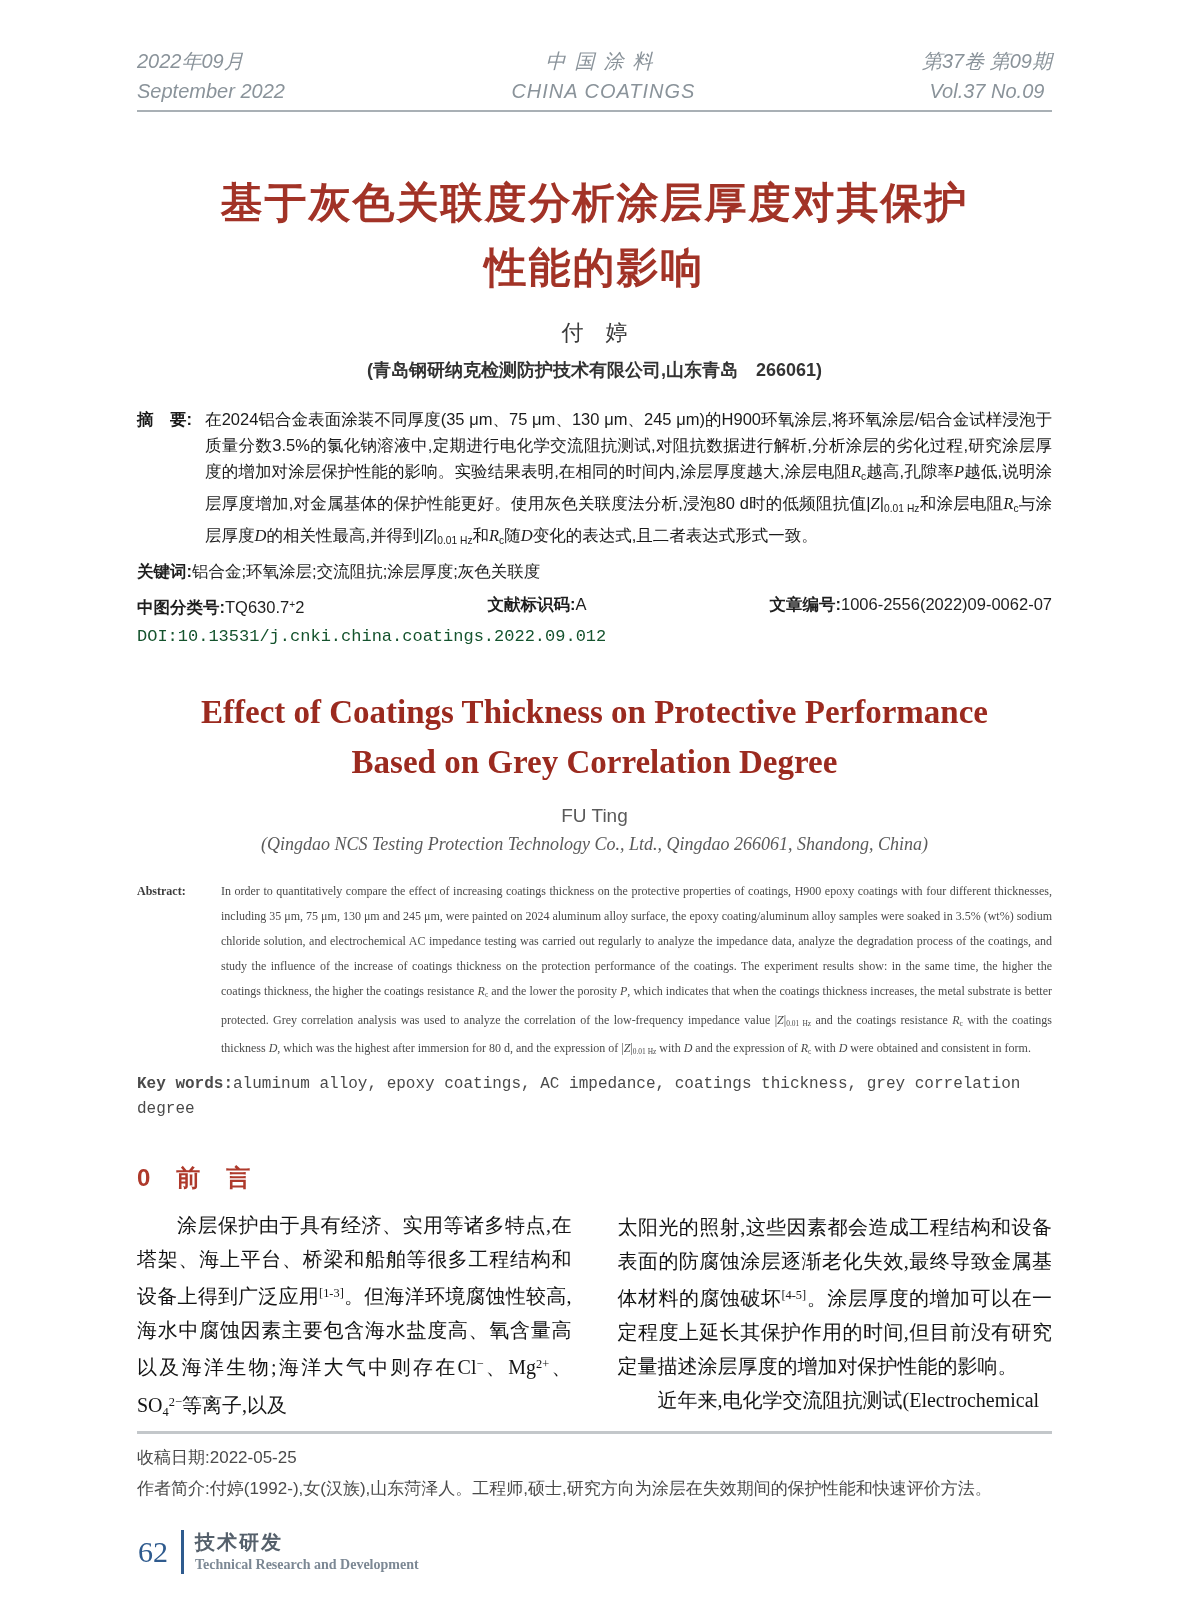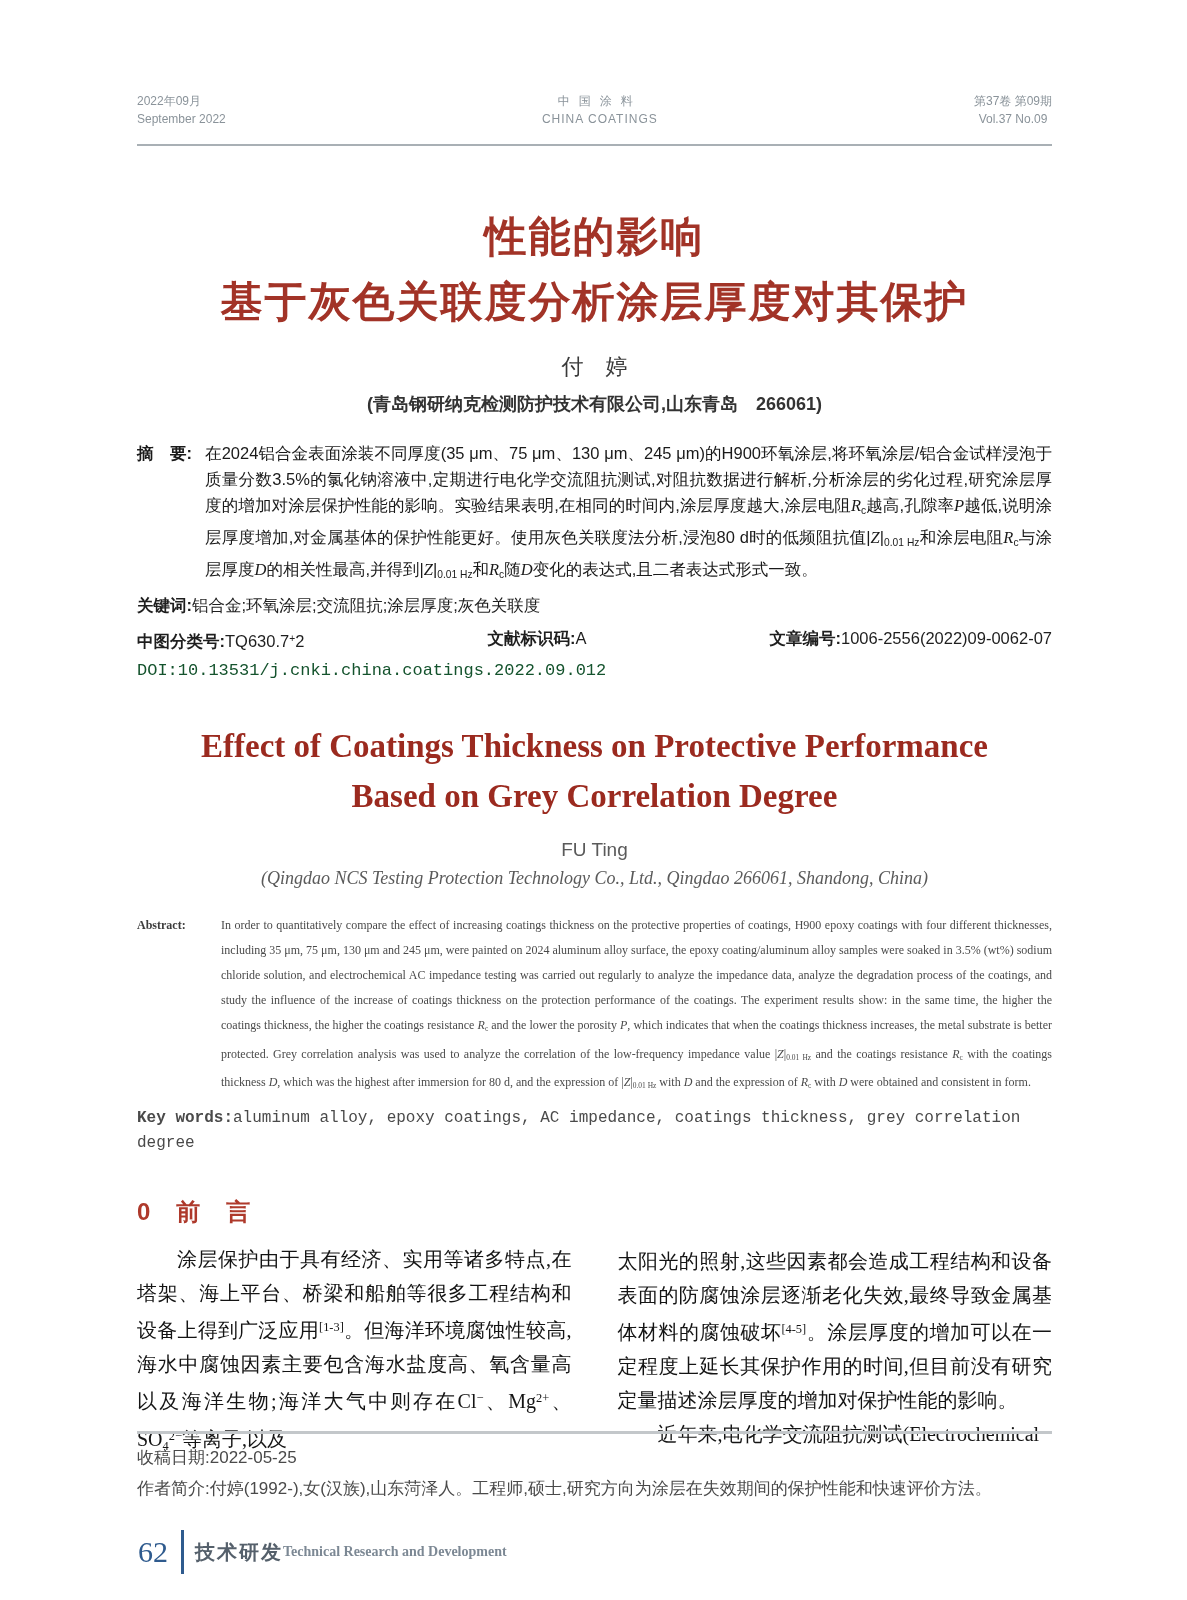--- a/index.html
+++ b/index.html
@@ -19,25 +19,26 @@
     font-family:"Liberation Sans",sans-serif;
     color:#1e1e1e;
     padding:46px 135px 0 137px;
     overflow:hidden;
     box-shadow:0 0 4px rgba(0,0,0,.25);
   }
   
   .jhead{
     display:flex;justify-content:space-between;align-items:flex-end;
     color:var(--header-gray);
-    font-size:12px;line-height:1.5;
+    font-size:20px;line-height:1.5;
     border-bottom:2px solid #a9b0b5;
-    padding-bottom:16px;
-  }
-  .jh-col.center{text-align:center;margin-top:46px;}
+    padding-bottom:4px;
+    font-style:italic;
+  }
+  .jh-col.center{text-align:center;}
   .jh-col.right{text-align:center;}
   .jname{letter-spacing:9px;}
   .jname-en{letter-spacing:1px;}
   
   .title-zh{
     margin:58px 0 0 0;
     text-align:center;
     color:var(--title-red);
     font-size:42px;font-weight:800;
     line-height:1.55;letter-spacing:2px;
@@ -115,21 +116,21 @@
     font-size:17px;line-height:1.5;color:#4a4a4a;
   }
   .footnote .fline{margin-bottom:5px;}
   
   .pfoot{
     position:absolute;left:138px;bottom:26px;
     display:flex;align-items:center;
   }
   .pnum{font-family:"Liberation Serif",serif;font-size:30px;color:var(--footer-blue);}
   .pbar{width:3px;height:44px;background:var(--footer-blue);margin:0 11px 0 13px;display:inline-block;}
-  .pcol{display:flex;flex-direction:row;justify-content:center;}
+  .pcol{display:flex;flex-direction:column;justify-content:center;}
   .pcz{font-size:20px;font-weight:700;color:#55606b;letter-spacing:2px;line-height:1.15;}
   .pce{font-family:"Liberation Serif",serif;font-weight:700;font-size:14px;color:#7c8894;margin-top:3px;}
 </style>
 </head>
 <body>
 
 <div class="page">
 
   <header class="jhead">
     <div class="jh-col left">
@@ -140,22 +141,22 @@
       <div class="jname">中国涂料</div>
       <div class="jname-en">CHINA COATINGS</div>
     </div>
     <div class="jh-col right">
       <div>第37卷 第09期</div>
       <div>Vol.37  No.09</div>
     </div>
   </header>
 
   <h1 class="title-zh">
+    <span class="tline">基于灰色关联度分析涂层厚度对其保护</span>
     <span class="tline">性能的影响</span>
-    <span class="tline">基于灰色关联度分析涂层厚度对其保护</span>
   </h1>
 
   <div class="author-zh">付　婷</div>
   <div class="affil-zh">(青岛钢研纳克检测防护技术有限公司,山东青岛　266061)</div>
 
   <p class="abs-zh"><span class="hang-label">摘　要:</span><span><span>在2024铝合金表面涂装不同厚度(35 μm、75 μm、130 μm、245 μm)的H900环氧涂层,将环氧涂层/铝合金试样浸泡于质量分数3.5%的氯化钠溶液中,定期进行电化学交流阻抗测试,对阻抗数据进行解析,分析涂层的劣化过程,研究涂层厚度的增加对涂层保护性能的影响。实验结果表明,在相同的时间内,涂层厚度越大,涂层电阻</span><span class="seg-i">R</span><span class="seg-sub">c</span><span>越高,孔隙率</span><span class="seg-i">P</span><span>越低,说明涂层厚度增加,对金属基体的保护性能更好。使用灰色关联度法分析,浸泡80 d时的低频阻抗值|</span><span class="seg-i">Z</span><span>|</span><span class="seg-sub">0.01 Hz</span><span>和涂层电阻</span><span class="seg-i">R</span><span class="seg-sub">c</span><span>与涂层厚度</span><span class="seg-i">D</span><span>的相关性最高,并得到|</span><span class="seg-i">Z</span><span>|</span><span class="seg-sub">0.01 Hz</span><span>和</span><span class="seg-i">R</span><span class="seg-sub">c</span><span>随</span><span class="seg-i">D</span><span>变化的表达式,且二者表达式形式一致。</span></span></p>
 
   <p class="kw-zh"><span class="b">关键词:</span><span>铝合金;环氧涂层;交流阻抗;涂层厚度;灰色关联度</span></p>
 
   <div class="meta-row">

